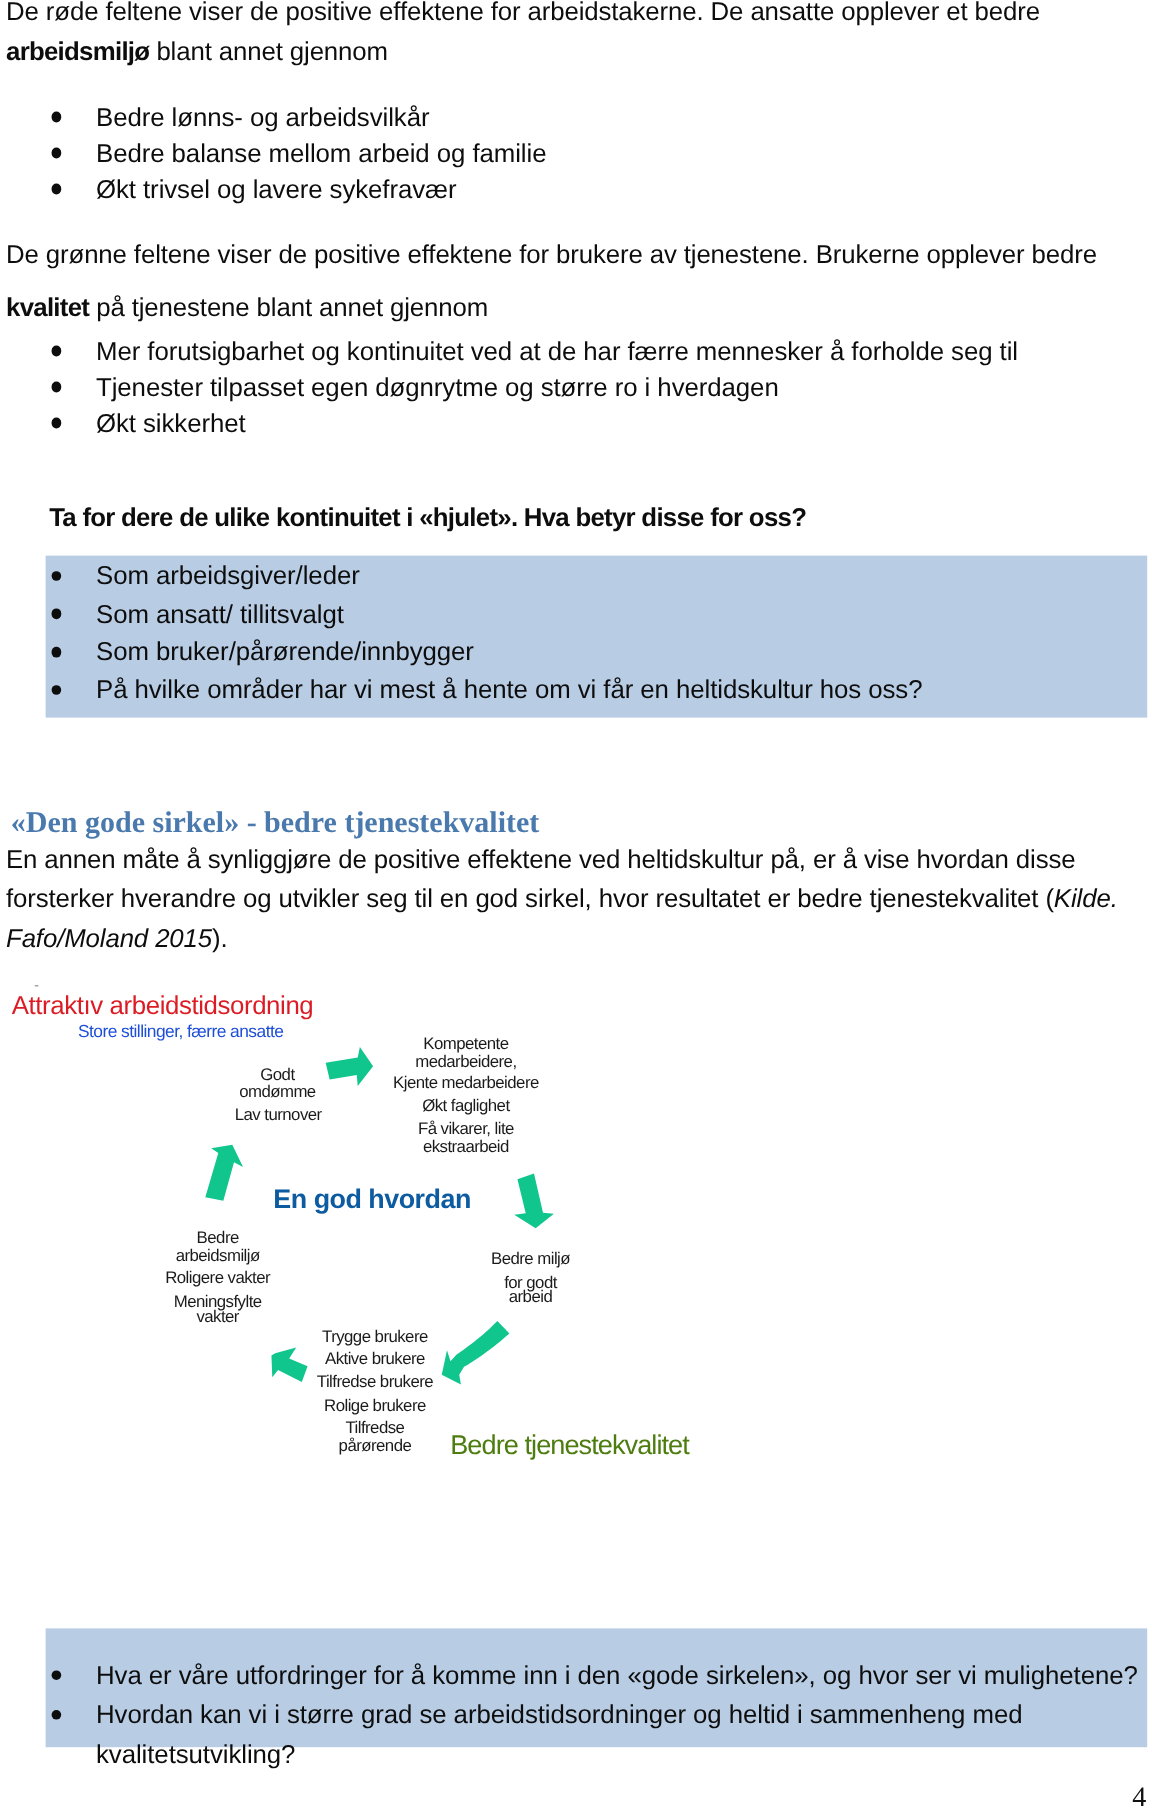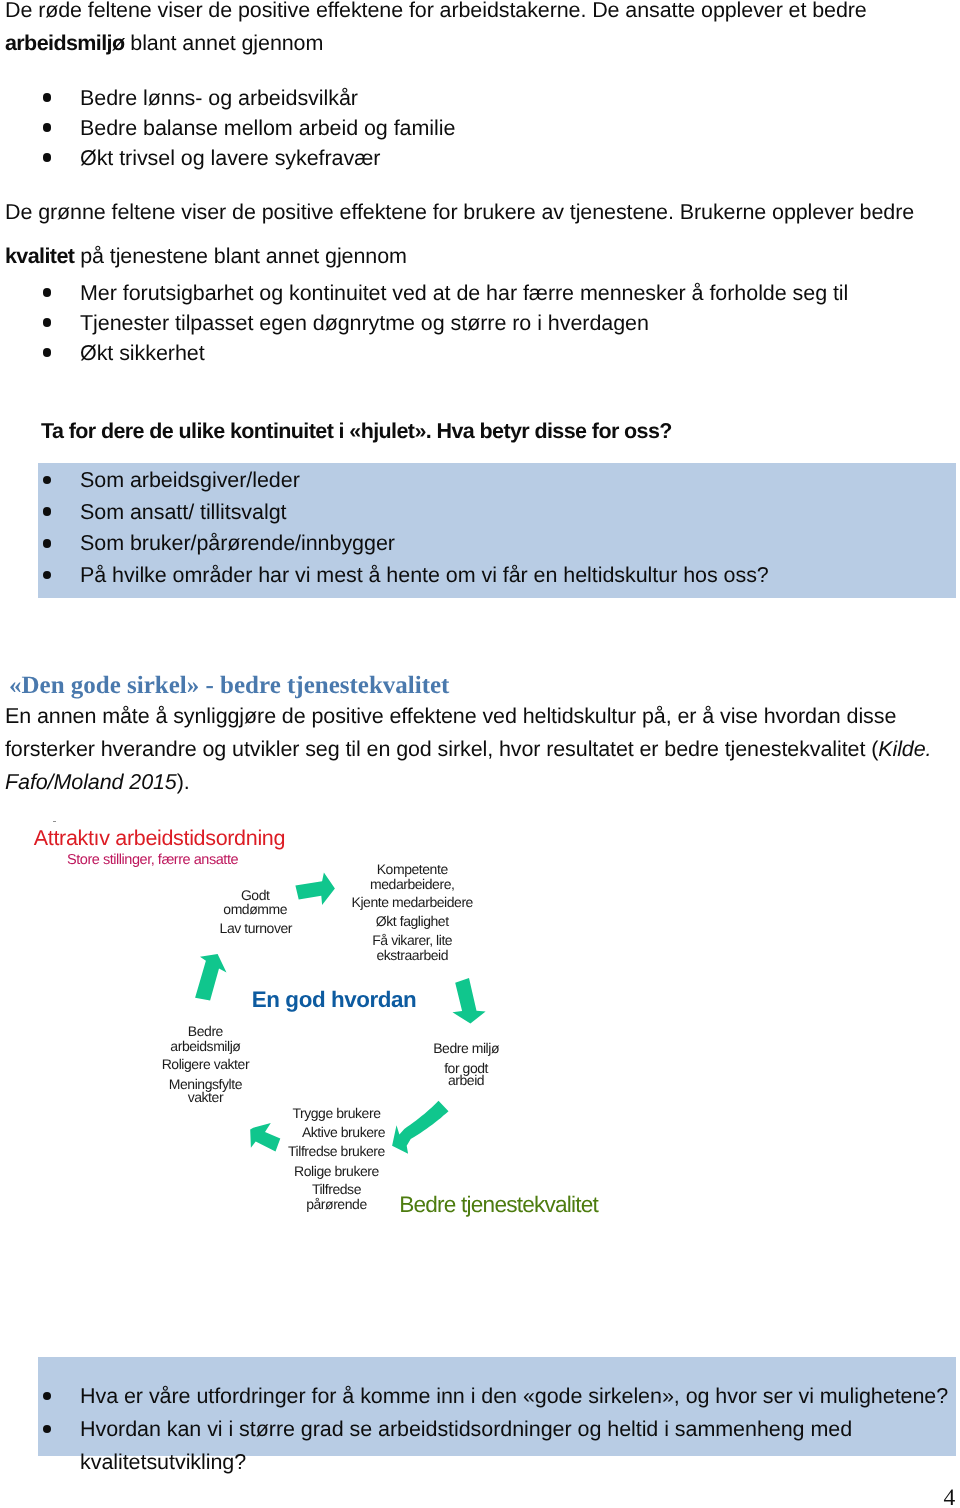--- a/index.html
+++ b/index.html
@@ -13,42 +13,42 @@
   .bullet-row{position:relative;height:var(--lh,30px);font-size:21.5px;line-height:var(--lh,30px);letter-spacing:-0.06px;}
   .bullet-row .dot{position:absolute;left:4px;margin-left:0.5px;top:calc((var(--lh,30px) - 8px)/2 - 1px);width:8.6px;height:8.6px;border-radius:50%;background:#0d0d0d;}
   .bullet-row .txt{position:absolute;left:42px;top:0;white-space:nowrap;}
   .bullet-row.wrap{height:auto;}
   .bullet-row.wrap .txt{position:static;display:block;margin-left:42px;white-space:normal;}
   .bluebox{position:absolute;background:#b8cce4;}
   .heading-serif{position:absolute;font-family:"Liberation Serif",serif;font-weight:bold;color:#4a79ad;font-size:25px;line-height:30px;}
   .pagenum{position:absolute;font-family:"Liberation Serif",serif;font-size:23.5px;color:#111;}
 
   
-  .diagram{position:absolute;left:0;top:0;width:620px;height:1240px;margin-left:24px;}
+  .diagram{position:absolute;left:0;top:0;width:620px;height:1240px;}
   .dg-arrows{position:absolute;left:0;top:0;}
   .dg-arrows path{fill:#10c68d;}
   .dg-tick{position:absolute;left:28.5px;top:821px;width:3.6px;height:1.3px;background:#8f8f8f;}
   .dg-title{position:absolute;left:9.8px;top:827.5px;font-size:21.5px;line-height:21px;letter-spacing:-0.33px;color:#dc1c24;white-space:nowrap;}
-  .dg-sub{position:absolute;left:43px;top:852.5px;font-size:14.5px;line-height:14px;letter-spacing:-0.46px;color:#be185d;white-space:nowrap;}
+  .dg-sub{position:absolute;left:65px;top:852.5px;font-size:14.5px;line-height:14px;letter-spacing:-0.46px;color:#1d4ed8;white-space:nowrap;}
   .dg-node{position:absolute;font-size:14px;line-height:14px;letter-spacing:-0.45px;color:#1b1b1b;text-align:center;white-space:nowrap;}
   .dg-node div{position:absolute;left:0;right:0;height:auto;}
   #node-omdomme div:nth-child(1){top:0px;}
   #node-omdomme div:nth-child(2){top:14.3px;}
   #node-omdomme div:nth-child(3){top:33.0px;}
   #node-kompetanse div:nth-child(1){top:0px;}
   #node-kompetanse div:nth-child(2){top:14.4px;}
   #node-kompetanse div:nth-child(3){top:32.8px;}
   #node-kompetanse div:nth-child(4){top:51.4px;}
   #node-kompetanse div:nth-child(5){top:71.1px;}
   #node-kompetanse div:nth-child(6){top:86.0px;}
   #node-miljo div:nth-child(1){top:0px;}
   #node-miljo div:nth-child(2){top:19.7px;}
   #node-miljo div:nth-child(3){top:31.8px;}
   #node-brukere div:nth-child(1){top:0px;}
-  #node-brukere div:nth-child(2){top:19.1px;text-align:right;}
+  #node-brukere div:nth-child(2){top:19.1px;}
   #node-brukere div:nth-child(3){top:38.3px;}
   #node-brukere div:nth-child(4){top:57.5px;}
   #node-brukere div:nth-child(5){top:76.3px;}
   #node-brukere div:nth-child(6){top:90.4px;}
   #node-arbeidsmiljo div:nth-child(1){top:0px;}
   #node-arbeidsmiljo div:nth-child(2){top:14.6px;}
   #node-arbeidsmiljo div:nth-child(3){top:32.8px;}
   #node-arbeidsmiljo div:nth-child(4){top:52.5px;}
   #node-arbeidsmiljo div:nth-child(5){top:65.6px;}
   .dg-center{position:absolute;font-size:22.4px;line-height:22px;font-weight:bold;letter-spacing:-0.42px;color:#0d5ba0;white-space:nowrap;}

